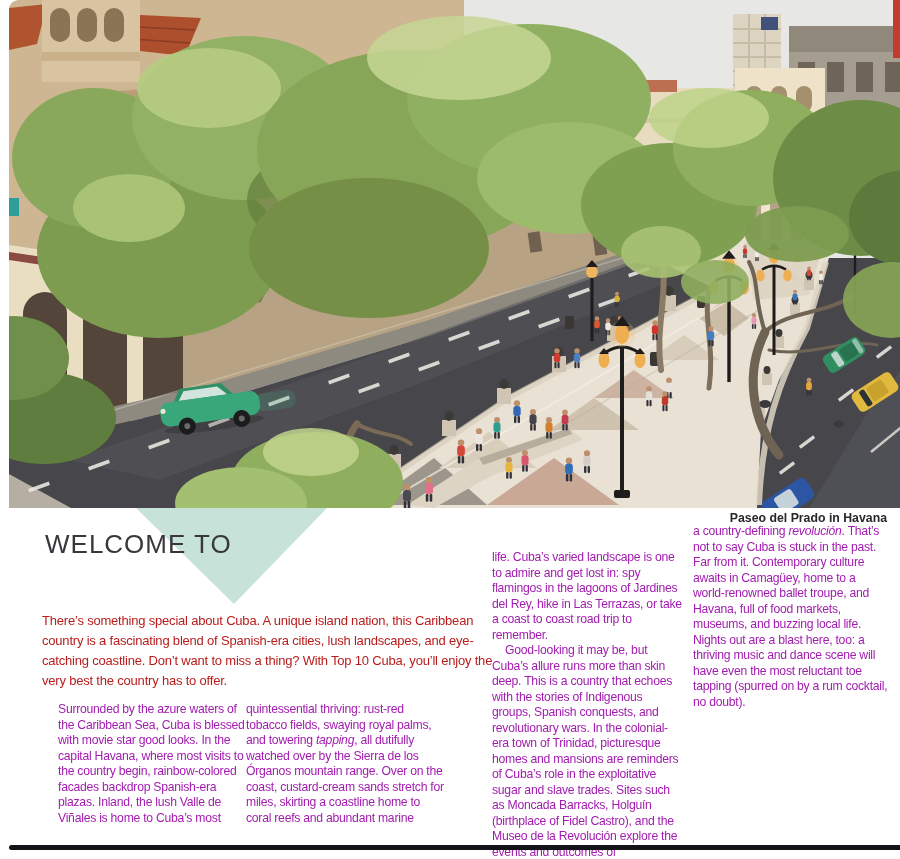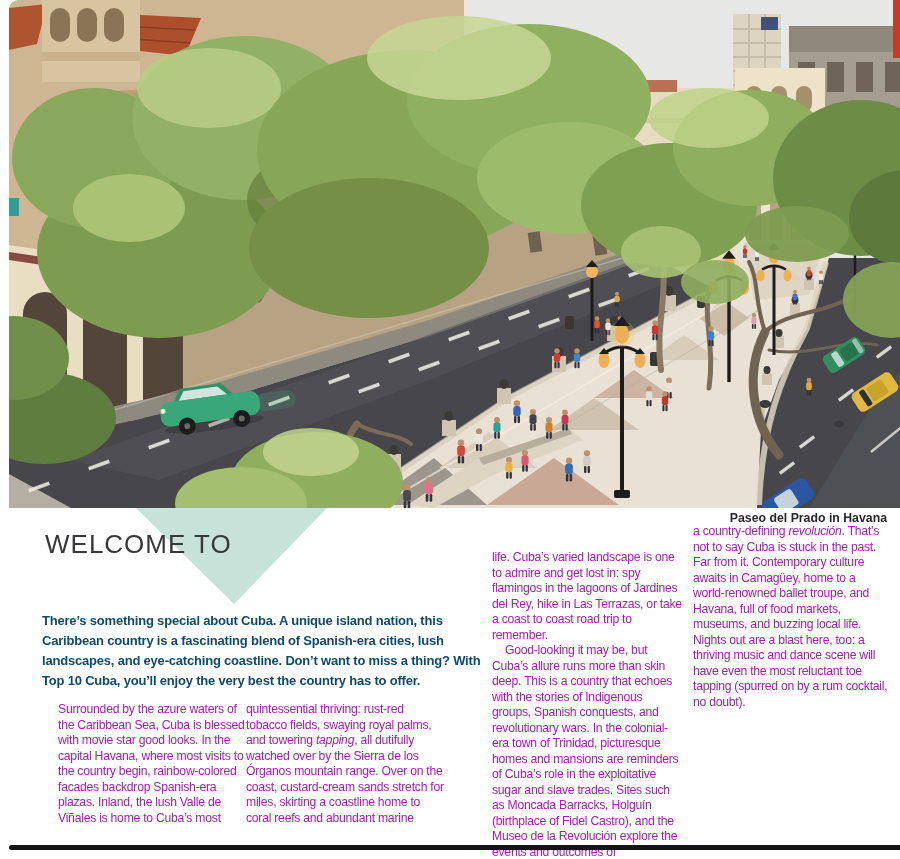--- a/index.html
+++ b/index.html
@@ -7,21 +7,21 @@
         font-family:"Liberation Sans","DejaVu Sans",sans-serif;border-radius:9px 9px 5px 5px;margin-left:9px;}
   .photo{position:absolute;left:0;top:0;width:900px;height:508px;overflow:hidden;border-radius:9px 9px 0 0;}
   .photo svg{display:block;}
   .caption{position:absolute;top:511px;right:22px;font-size:12.3px;font-weight:bold;color:#28272b;}
   .accent-tri{position:absolute;left:127px;top:508px;z-index:1;}
   .kicker{position:absolute;left:36px;top:531px;z-index:2;font-size:26px;font-weight:400;
           letter-spacing:1px;color:#38373b;line-height:1;}
   .title{position:absolute;left:30px;top:556px;z-index:2;font-size:41px;font-weight:800;
          letter-spacing:4px;color:#242127;line-height:1;}
   .intro{position:absolute;left:33px;top:611px;width:452px;z-index:2;font-size:13px;line-height:20px;
-         font-weight:700;color:#0c4a6e;letter-spacing:-0.2px;}
+         font-weight:400;color:#b91c1c;letter-spacing:-0.2px;}
   .col{position:absolute;font-size:12.2px;line-height:15.5px;color:#a21caf;letter-spacing:-0.25px;}
   .col p{margin:0;}
   .col p.indent{text-indent:13px;}
   .col em{font-style:italic;}
   .col1{left:49px;top:702px;width:194px;}
   .col2{left:237px;top:702px;width:200px;}
   .col3{left:483px;top:550px;width:190px;}
   .col4{left:684px;top:524px;width:196px;}
   .book-edge{position:absolute;left:0;top:845px;width:900px;height:5px;background:#141317;border-radius:3px;}
 </style>

